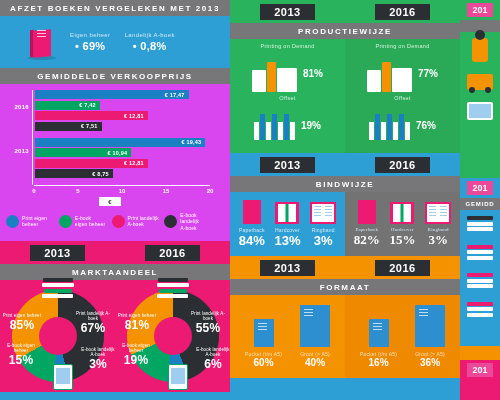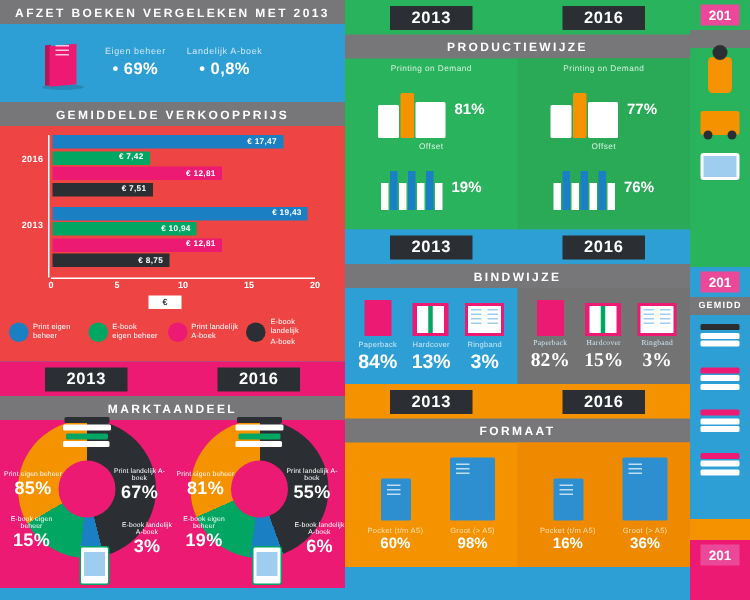--- a/index.html
+++ b/index.html
@@ -63,21 +63,21 @@
   .bookicon .spine {
     position: absolute; bottom: 3px; left: 2px; width: 4px; height: 27px;
     background: #b9145a; transform: skewY(-5deg);
   }
   .bookicon .lines { position: absolute; top: 6px; left: 9px; }
   .bookicon .lines i {
     display: block; width: 9px; height: 1px; background: rgba(255,255,255,0.75); margin-bottom: 2px;
   }
 
   
-  .s-prijs { background: #ef4444; position: relative; padding-bottom: 4px; }
+  .s-prijs { background: #d946ef; position: relative; padding-bottom: 4px; }
   .chart { position: relative; padding: 6px 10px 0 0; }
   .chart-body { display: flex; }
   .chart-ylabels { width: 32px; position: relative; }
   .ylab {
     position: absolute; right: 3px; color: #ffffff; font-size: 6px; font-weight: bold;
     letter-spacing: 0.3px;
   }
   .chart-plot { flex: 1; position: relative; border-left: 1.5px solid #ffffff; padding-left: 2px; }
   .grp { margin-bottom: 7px; }
   .bar-row { height: 9px; margin-bottom: 1.5px; position: relative; }
@@ -97,21 +97,21 @@
     font-size: 6px; font-weight: bold; padding: 1.5px 9px; width: max-content;
   }
   .legend { display: flex; padding: 6px 6px 6px 6px; gap: 3px; }
   .legend-item { display: flex; align-items: center; gap: 3px; width: 25%; }
   .legend-dot { width: 13px; height: 13px; border-radius: 50%; flex: 0 0 13px; }
   .legend-text { color: #ffffff; font-size: 5px; line-height: 1.25; letter-spacing: 0.1px; }
 
   
   .s-markt { background: #ec1a72; flex: 1; }
   .donut-row { display: flex; height: 112px; }
-  .donut-cell { width: 50%; position: relative; display: flex; align-items: flex-start; justify-content: center; }
+  .donut-cell { width: 50%; position: relative; display: flex; align-items: center; justify-content: center; }
   .donut {
     width: 92px; height: 92px; border-radius: 50%; position: relative;
   }
   .donut .hole {
     position: absolute; top: 50%; left: 50%; transform: translate(-50%,-50%);
     width: 38px; height: 38px; border-radius: 50%; background: #ec1a72;
   }
   .donut-lab { position: absolute; color: #ffffff; text-align: center; line-height: 1.1; }
   .donut-lab .t { font-size: 4.5px; letter-spacing: 0.1px; display: block; }
   .donut-lab .p { font-size: 12px; font-weight: bold; letter-spacing: 0.2px; display: block; }
@@ -569,21 +569,21 @@
                 <div class="fb-small"></div>
               </div>
             <div class="form-name">Pocket (t/m A5)</div>
             <div class="form-pct">60%</div>
           </div>
           <div class="form-item">
             <div class="fbook">
                 <div class="fb-large"></div>
               </div>
             <div class="form-name">Groot (&gt; A5)</div>
-            <div class="form-pct">98%</div>
+            <div class="form-pct">40%</div>
           </div>
         </div>
 
         <div class="form-cell dark">
           <div class="form-item">
             <div class="fbook">
                 <div class="fb-small"></div>
               </div>
             <div class="form-name">Pocket (t/m A5)</div>
             <div class="form-pct">16%</div>

